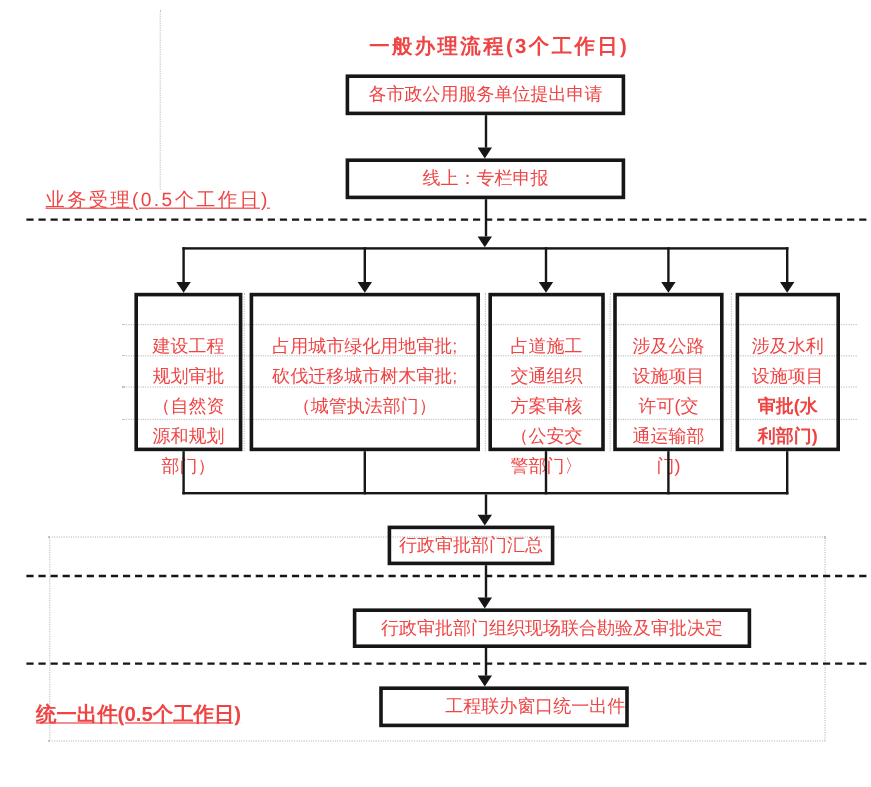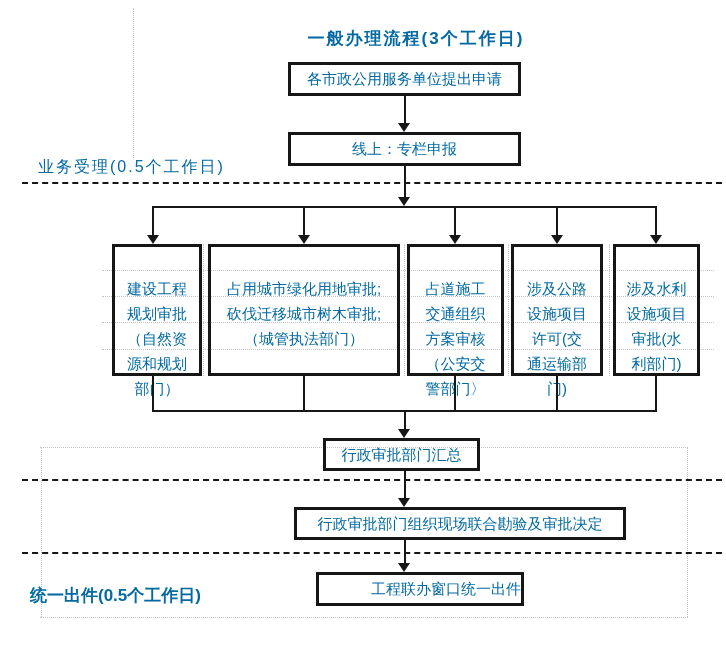--- a/index.html
+++ b/index.html
@@ -1,54 +1,54 @@
 <!DOCTYPE html>
 <html><head>
 <meta charset="utf-8">
 <style>
   html,body { margin:0; padding:0; background:#fff; }
   .canvas {
     position:relative; width:726px; height:656px; background:#ffffff;
-    font-family:"Liberation Sans", sans-serif; color:#0369a1; overflow:hidden;
+    font-family:"Liberation Sans", sans-serif; color:#ef4444; overflow:hidden;
   }
   .title {
     position:absolute; left:288px; top:27px; width:256px;
     font-size:17px; font-weight:bold; letter-spacing:2px; text-align:center;
   }
   .box {
     position:absolute; box-sizing:border-box; border:3px solid #161616;
     background:transparent; font-size:15px; text-align:center;
     display:flex; align-items:center; justify-content:center; line-height:20px;
   }
   .branch {
     display:block; padding-top:4px; white-space:pre-line; line-height:25px;
   }
-  .branch .bold { font-weight:normal; }
+  .branch .bold { font-weight:bold; }
   .b-apply   { left:288px; top:62px;  width:233px; height:34px;text-align:center; }
   .b-online  { left:288px; top:132px; width:233px; height:34px;text-align:right; }
   .br0 { left:112px; top:244px; width:90px;  height:132px; }
   .br1 { left:208px; top:244px; width:192px; height:132px; }
   .br2 { left:407px; top:244px; width:97px;  height:132px; }
   .br3 { left:511px; top:244px; width:92px;  height:132px; }
   .br4 { left:613px; top:244px; width:87px;  height:132px; }
-  .b-summary { left:323px; top:438px; width:157px; height:33px; }
+  .b-summary { left:323px; top:438px; width:139px; height:33px; }
   .b-joint   { left:294px; top:507px; width:332px; height:33px; }
   .b-output  { left:316px; top:572px; width:208px; height:34px;justify-content:flex-end; }
   .vline { position:absolute; width:2px; background:#161616; }
   .hline { position:absolute; height:2px; background:#161616; }
   .ah {
     position:absolute; width:0; height:0;
     border-left:6px solid transparent; border-right:6px solid transparent;
     border-top:9px solid #161616;
   }
   .dash {
     position:absolute; left:22px; width:700px; height:0;
     border-top:2px dashed #161616;
   }
-  .stage { position:absolute; font-size:16px; letter-spacing:2px; white-space:nowrap; }
+  .stage { position:absolute; font-size:16px; letter-spacing:2px; white-space:nowrap;text-decoration:underline; }
   .stage.bold { font-weight:bold; font-size:17px; letter-spacing:0; }
   .grid-h { position:absolute; height:0; border-top:1px dotted #c4c4c4; }
   .grid-v { position:absolute; width:0; border-left:1px dotted #c4c4c4; }
 </style>
 </head>
 <body>
 
 <div class="canvas">
 
   <div class="grid-v" style="left:133px; top:8px; height:150px;"></div>

